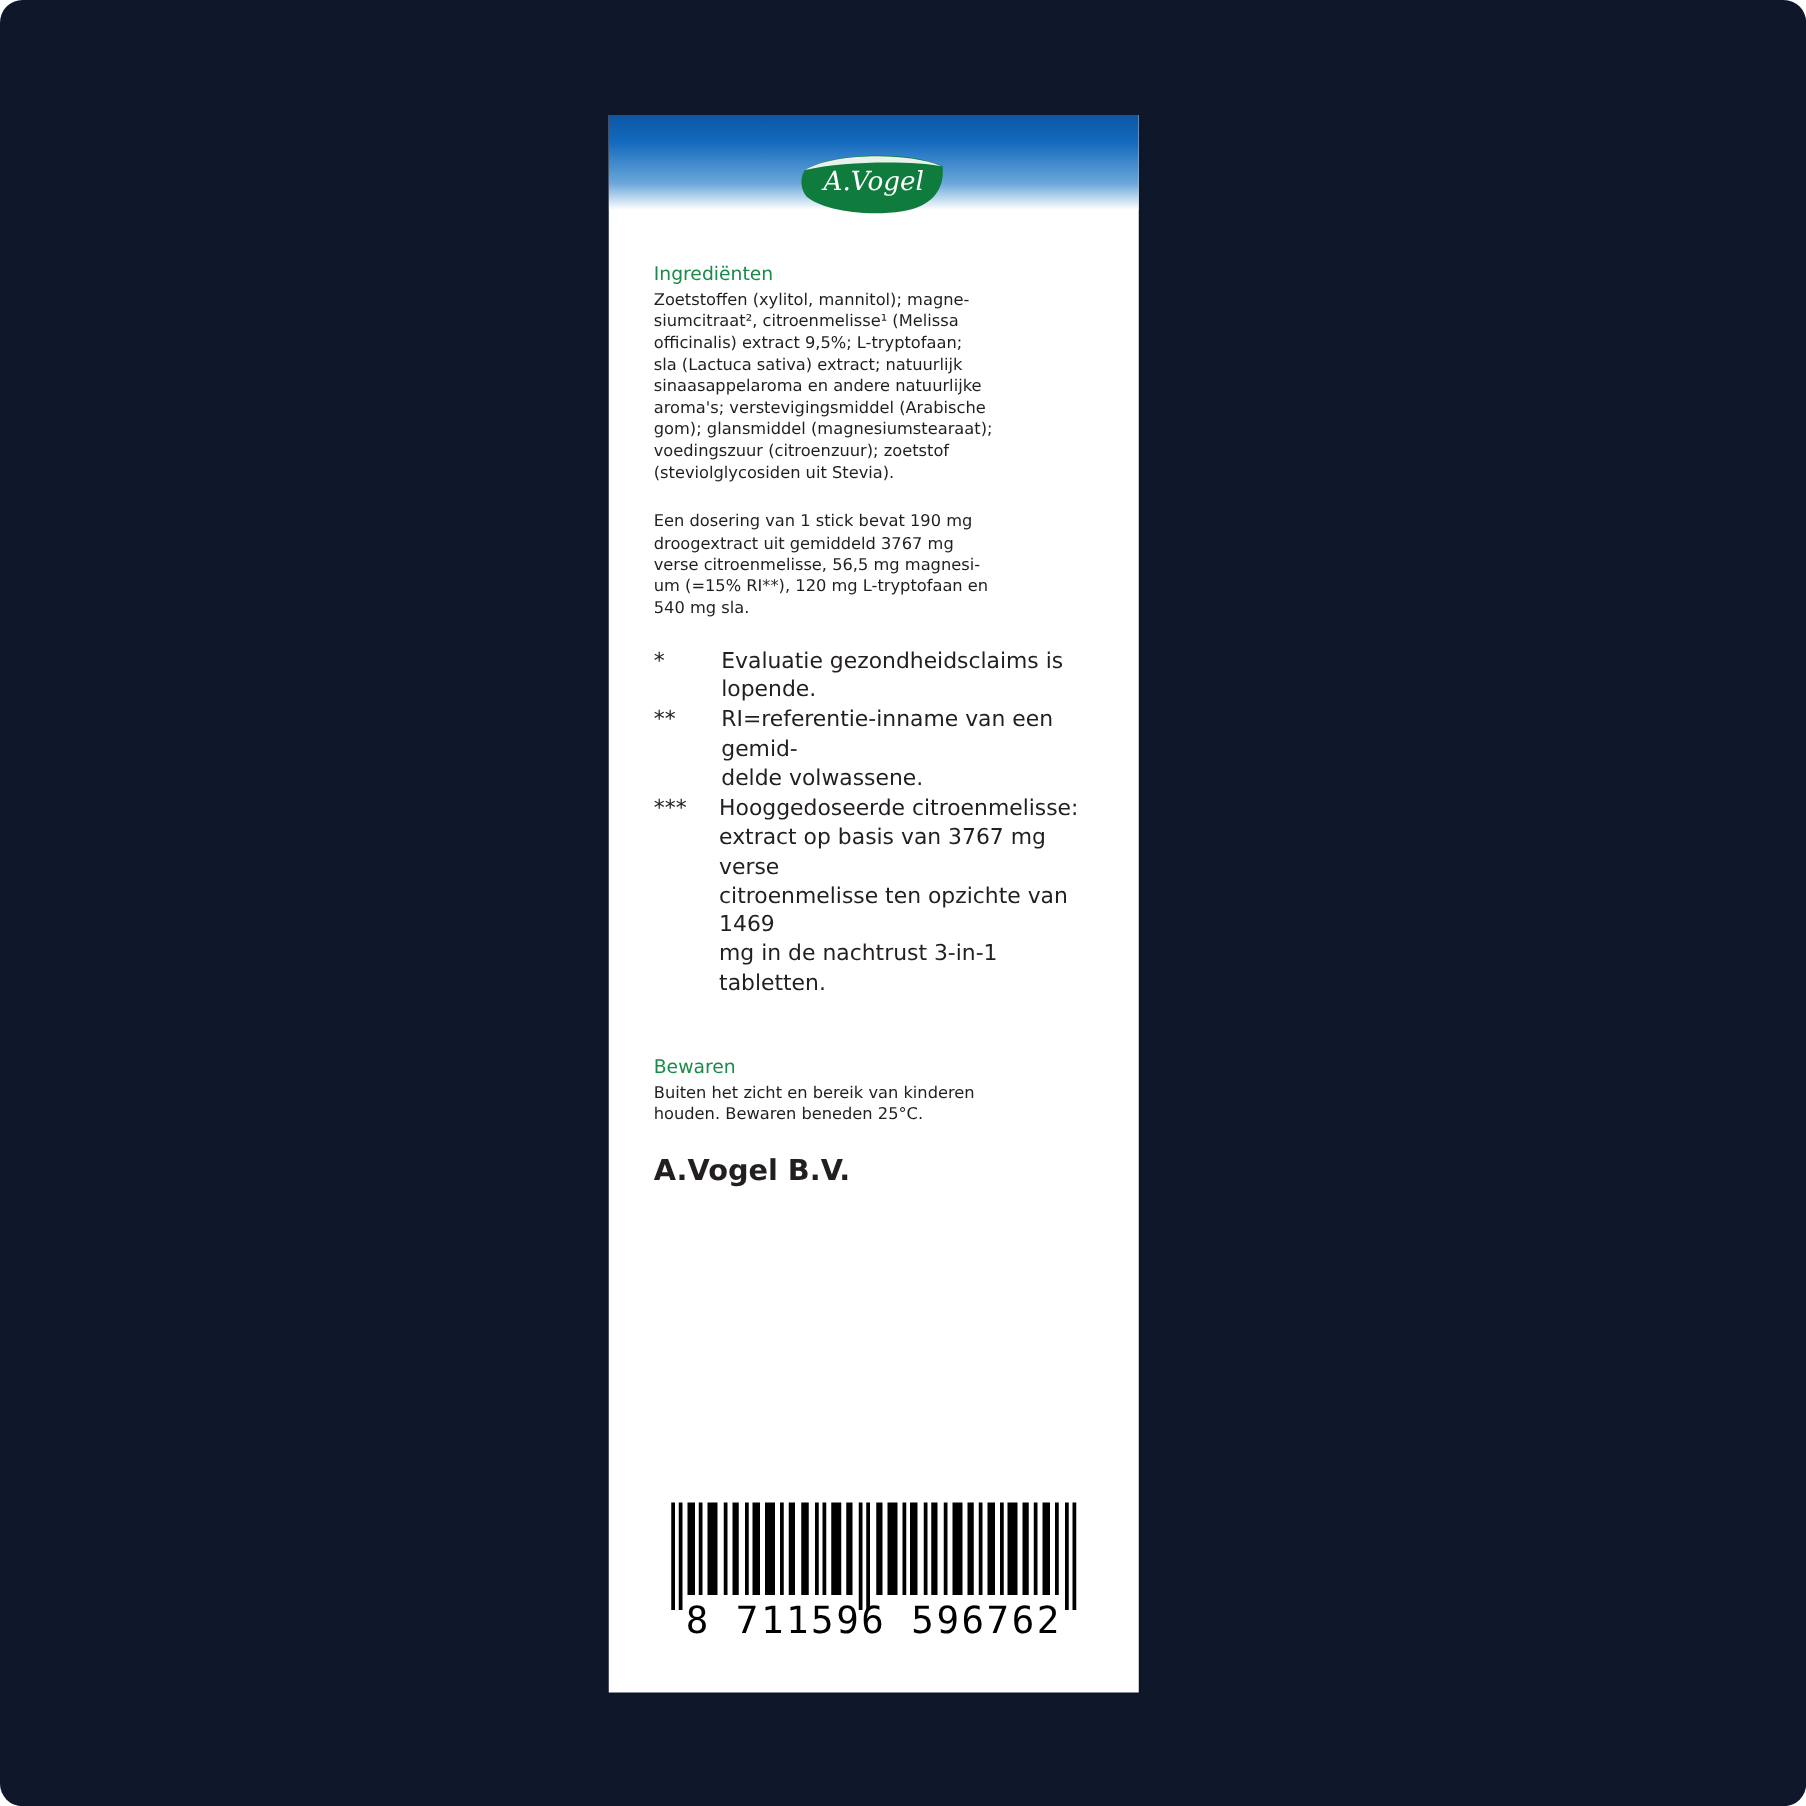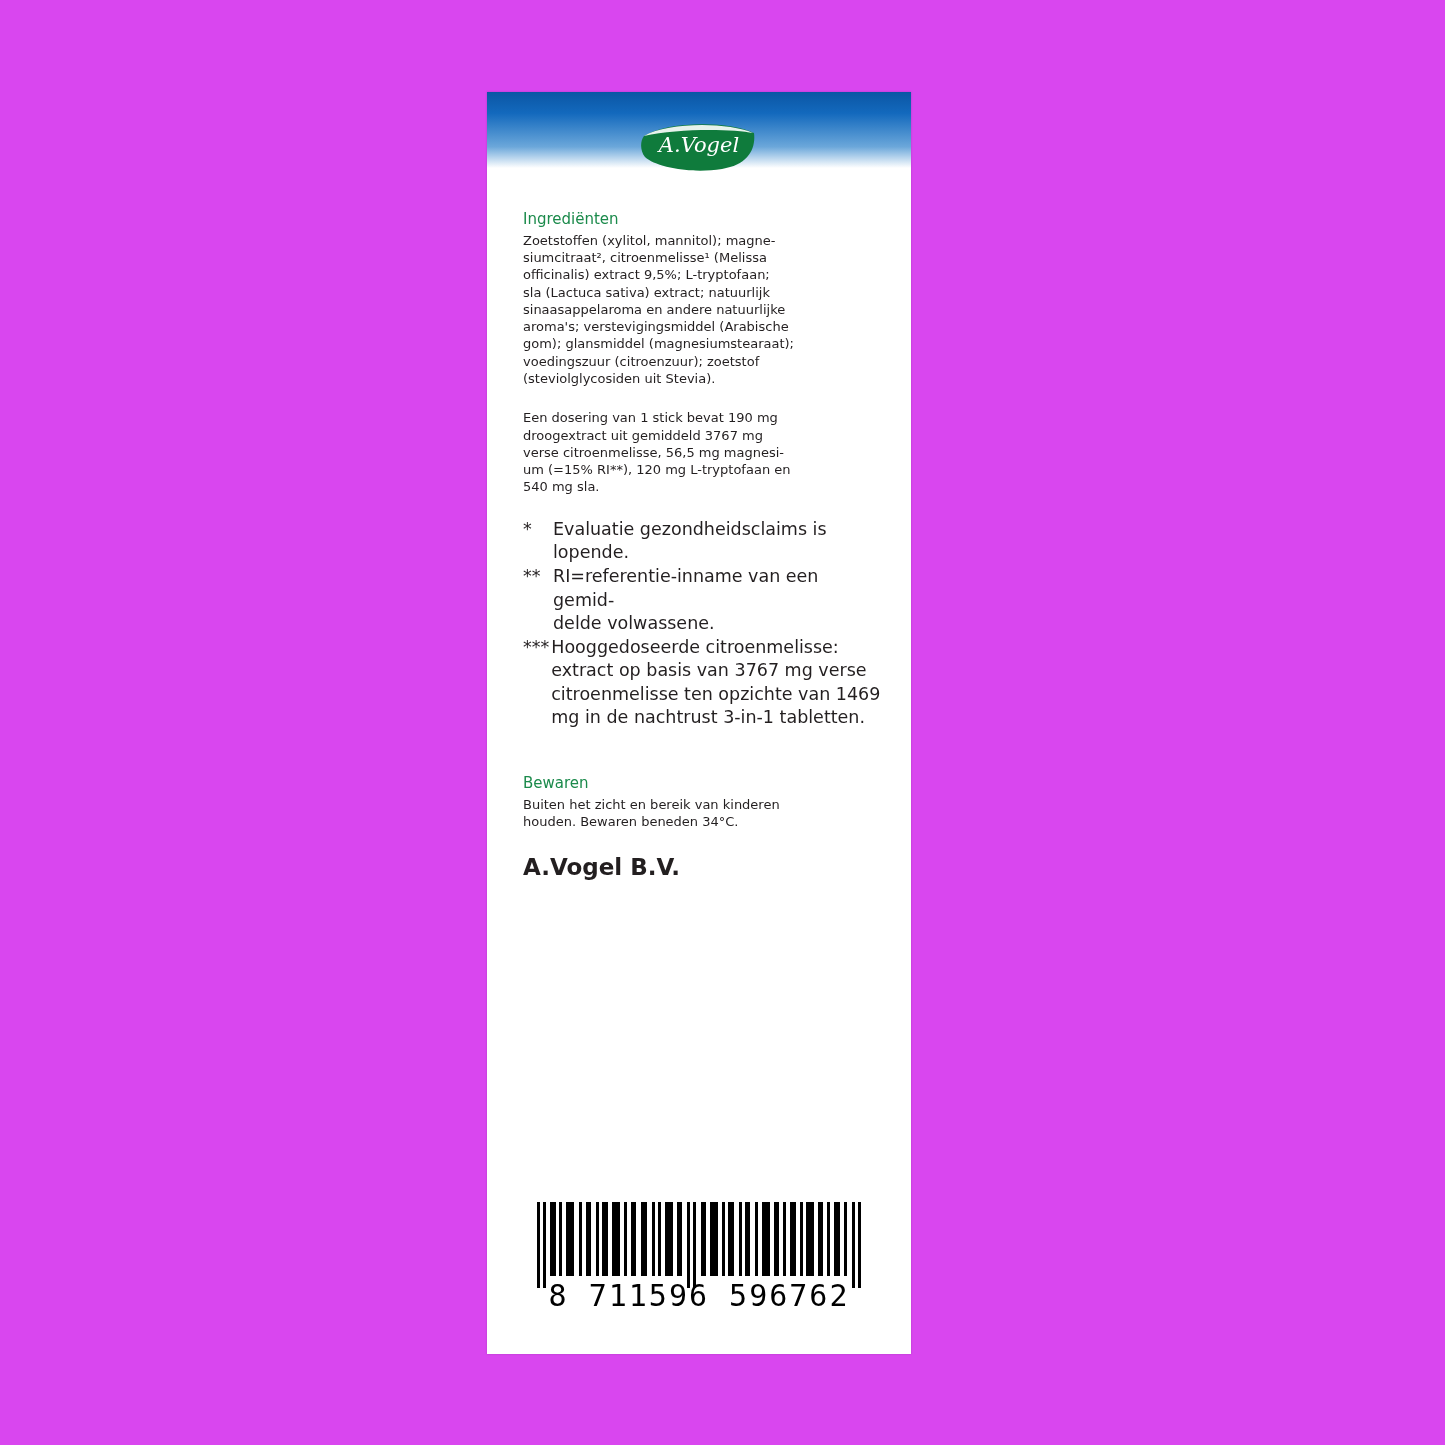--- a/index.html
+++ b/index.html
@@ -7,22 +7,23 @@
     padding: 0;
     background: #ffffff;
     width: 1445px;
     height: 1445px;
     font-family: "Liberation Sans", sans-serif;
   }
   #stage {
     position: relative;
     width: 1445px;
     height: 1445px;
-    background: #d946ef;
+    background: #0f172a;
     overflow: hidden;
+    border-radius: 18px;
   }
 
   
   .package {
     position: absolute;
     left: 487px;
     top: 92px;
     width: 424px;
     height: 1262px;
     background: #ffffff;
@@ -82,21 +83,21 @@
     display: flex;
     align-items: flex-start;
     margin-bottom: 1px;
   }
   .fn-mark {
     flex: 0 0 auto;
     min-width: 30px;
     white-space: pre;
   }
   .fn-mark.wide { min-width: 0; padding-right: 2px; }
-  .fn-text { flex: 1 1 auto; white-space: pre-line; }
+  .fn-text { flex: 1 1 auto; white-space: pre-line; margin-left: 24px; }
 
   .addr-bold {
     font-size: 23px;
     line-height: 1.33;
     font-weight: 700;
     margin: 0;
   }
 
   
   .barcode-wrap {
@@ -168,21 +169,21 @@
         </div>
       </div>
 
       <div class="gap-lg"></div>
 
 
       <div class="gap-lg"></div>
 
       <div class="heading">Bewaren</div>
       <div class="para">Buiten het zicht en bereik van kinderen
-houden. Bewaren beneden 34°C.</div>
+houden. Bewaren beneden 25°C.</div>
 
       <div class="gap-lg"></div>
 
       <div class="addr-bold">A.Vogel B.V.</div>
 
       <div class="gap-md"></div>
 
 
     </div>
 

